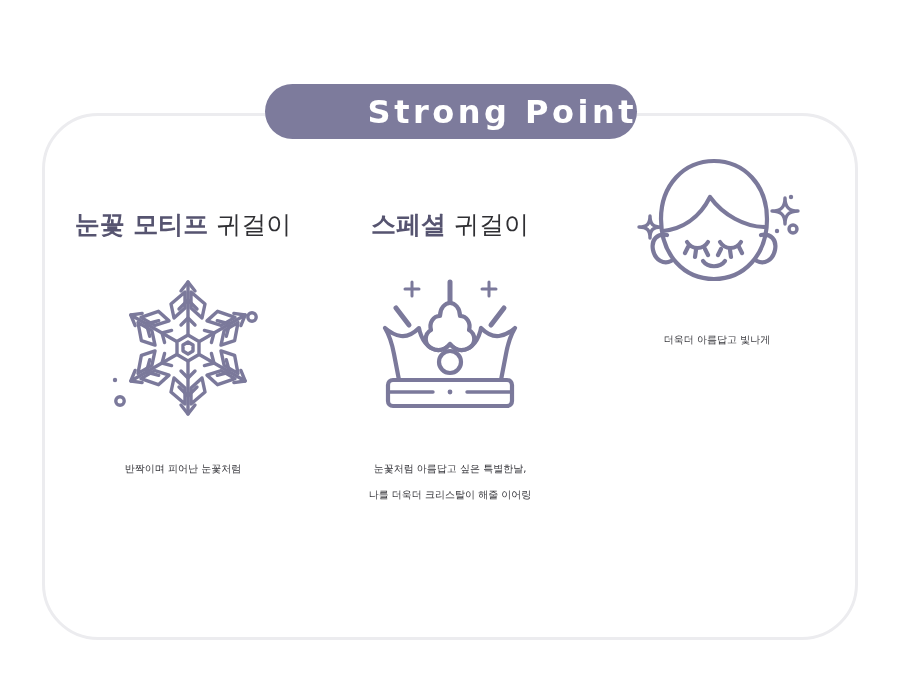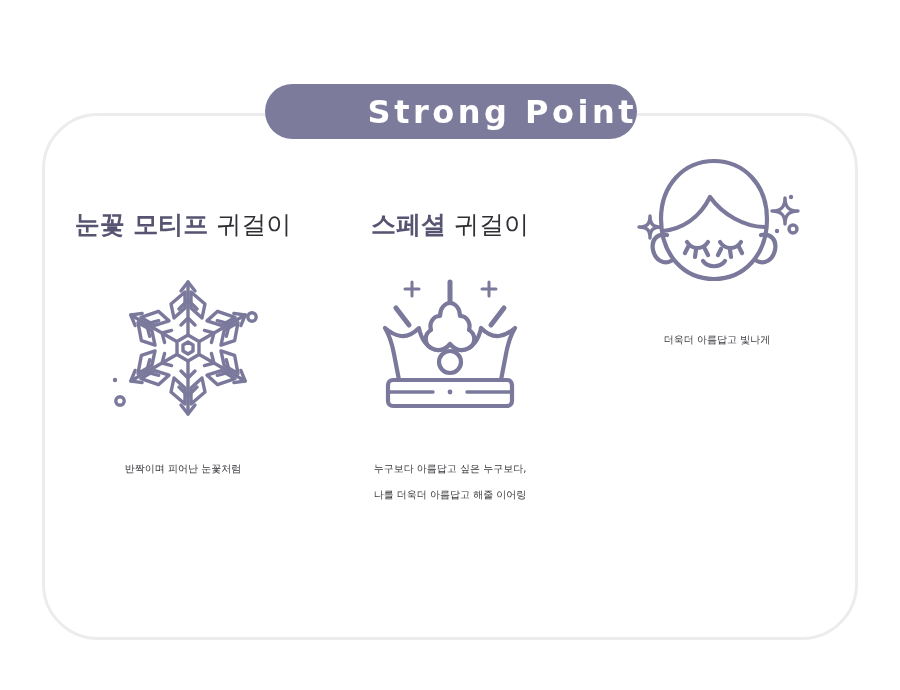--- a/index.html
+++ b/index.html
@@ -241,22 +241,22 @@
 
           <path d="M30,112 L144,112 C147,112 149,114 149,117 L149,133
                    C149,136 147,138 144,138 L30,138 C27,138 25,136 25,133
                    L25,117 C25,114 27,112 30,112 Z"></path>
           <path d="M25,124 L70,124 M104,124 L149,124" stroke-width="3.4"></path>
           <circle cx="87" cy="124" r="2.4" fill="#7b799b" stroke="none"></circle>
         </svg>
       </div>
 
       <div class="col-caption">
-        <span class="line">누구보다 아름답고 싶은 누구보다,</span>
-        <span class="line">나를 더욱더 아름답고 해줄 이어링</span>
+        <span class="line">눈꽃처럼 아름답고 싶은 특별한날,</span>
+        <span class="line">나를 더욱더 크리스탈이 해줄 이어링</span>
       </div>
     </div>
 
     <div class="col">
 
       <div class="icon-wrap">
         <svg width="185" height="160" viewBox="0 0 185 160" fill="none" stroke="#7b799b" stroke-width="4.2" stroke-linecap="round" stroke-linejoin="round">
 
           <path d="M42,96 C32,94 26,101 28,111 C30,121 39,126 46,122"></path>
           <path d="M136,96 C146,94 152,101 150,111 C148,121 139,126 132,122"></path>

